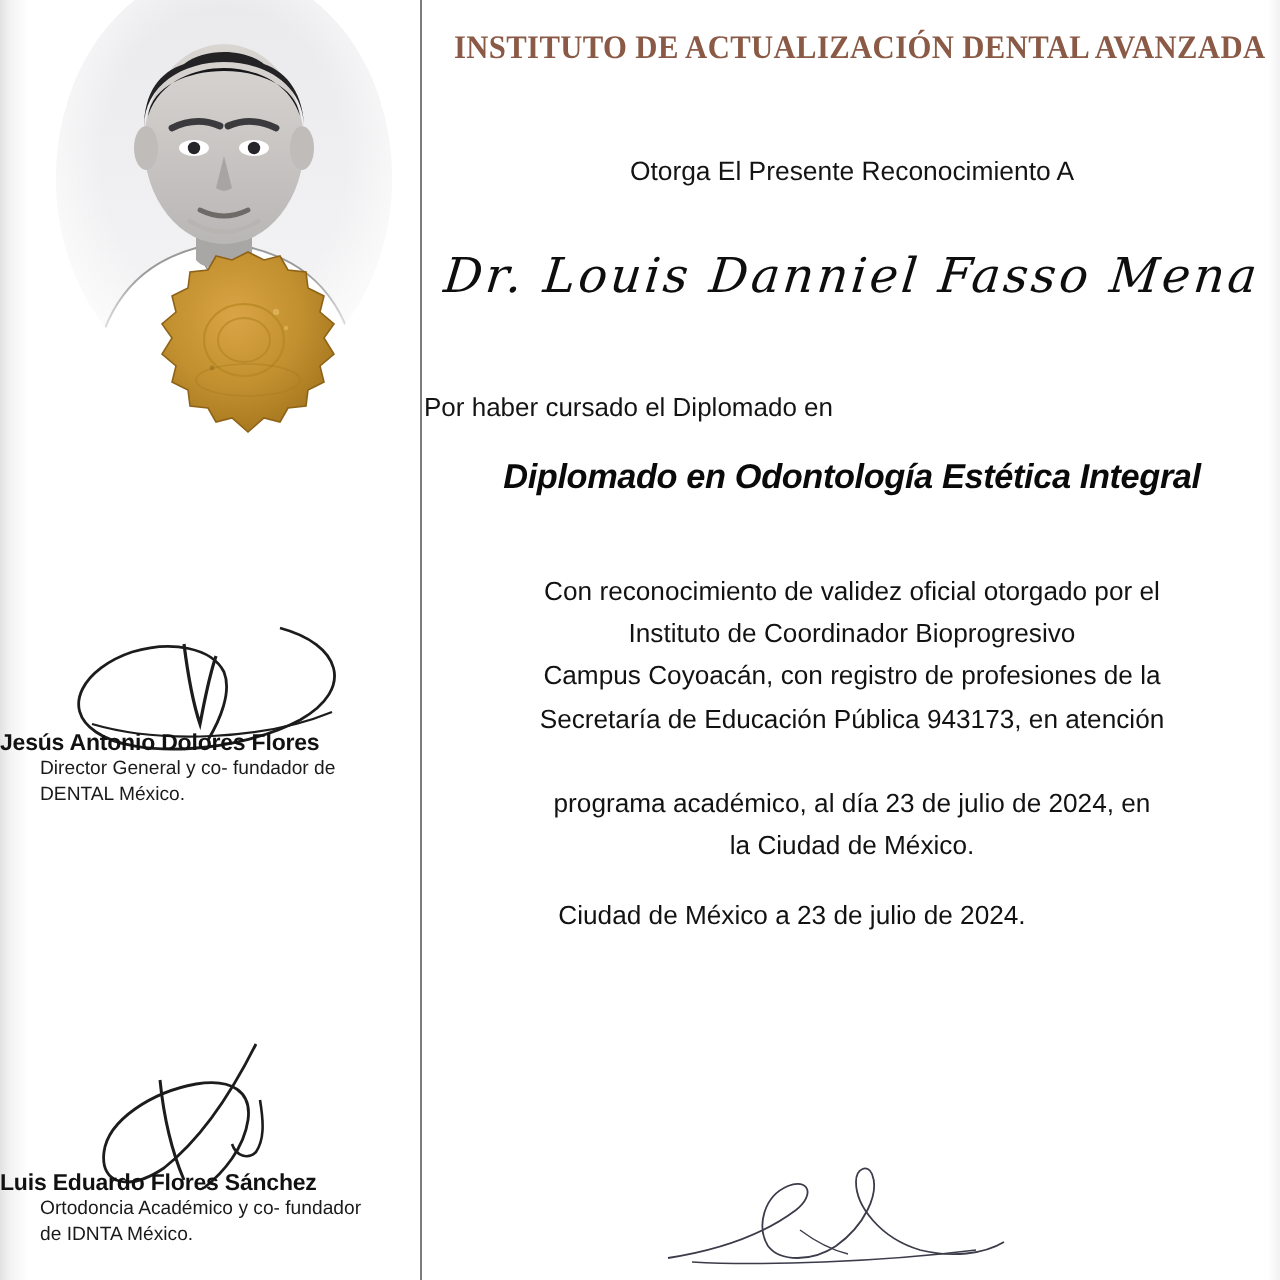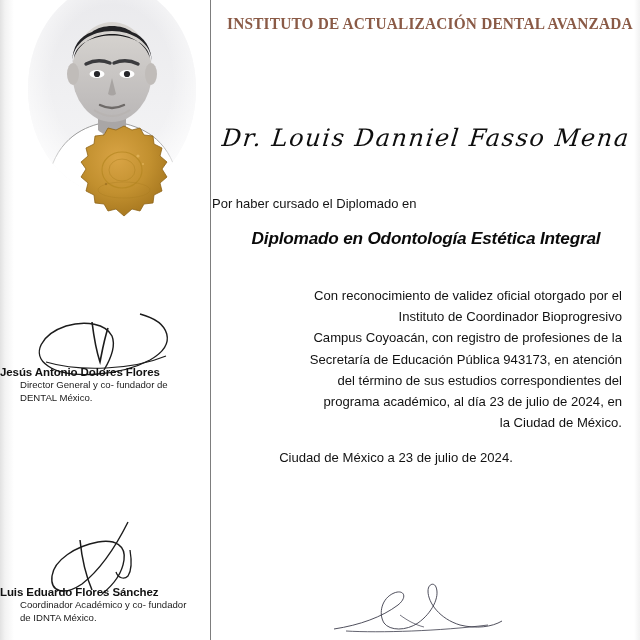--- a/index.html
+++ b/index.html
@@ -159,21 +159,21 @@
     font-weight: bold;
     font-style: italic;
     color: #0a0a0a;
     letter-spacing: -0.2px;
     white-space: nowrap;
   }
   .body-par {
     position: absolute;
     left: 18px; top: 285px;
     width: 392px;
-    text-align: right;
+    text-align: center;
     font-size: 13.1px;
     color: #121212;
     line-height: 1.62;
   }
   .date-line {
     position: absolute;
     left: 0; top: 450px;
     width: 368px;
     text-align: center;
     font-size: 13.1px;
@@ -283,45 +283,46 @@
     <div class="sig-block two">
       <div class="sig-scribble">
         <svg viewBox="0 0 175 85">
           <path d="M108 2 C96 26 80 50 62 64 C44 76 30 72 32 56 C34 40 56 26 78 22 C96 19 106 26 104 40 C102 54 92 66 82 74" fill="none" stroke="#1c1c1c" stroke-width="1.4"></path>
           <path d="M110 30 C112 42 112 50 108 56 C104 60 98 58 96 52" fill="none" stroke="#1c1c1c" stroke-width="1.3"></path>
           <path d="M60 20 C62 40 66 56 72 70" fill="none" stroke="#1c1c1c" stroke-width="1.5"></path>
         </svg>
       </div>
       <div class="sig-name">Luis Eduardo Flores Sánchez</div>
       <div class="sig-role">
-        <span>Coordinador Académico y co- fundador</span><br>
+        <span>Ortodoncia Académico y co- fundador</span><br>
         <span>de IDNTA México.</span>
       </div>
     </div>
   </div>
 
   <div class="divider"></div>
 
   <div class="right-col">
 
     <div class="inst-title">INSTITUTO DE ACTUALIZACIÓN DENTAL AVANZADA</div>
 
+    <div class="line-otorga">Otorga El Presente Reconocimiento A</div>
 
     <div class="recipient">Dr. Louis Danniel Fasso Mena</div>
 
     <div class="line-porhaber">Por haber cursado el Diplomado en</div>
 
     <div class="course-title">Diplomado en Odontología Estética Integral</div>
 
     <div class="body-par">
       <span>Con reconocimiento de validez oficial otorgado por el</span><br>
       <span>Instituto de Coordinador Bioprogresivo</span><br>
       <span>Campus Coyoacán, con registro de profesiones de la</span><br>
       <span>Secretaría de Educación Pública 943173, en atención</span><br>
-      <span>del término de sus estudios correspondientes del</span><br>
+      <br>
       <span>programa académico, al día 23 de julio de 2024, en</span><br>
       <span>la Ciudad de México.</span>
     </div>
 
     <div class="date-line">Ciudad de México a 23 de julio de 2024.</div>
   </div>
 
   <div class="sig-bottom-right">
     <svg viewBox="0 0 190 62">
       <path d="M14 54 C40 50 62 42 78 30 C88 22 84 14 74 18 C62 23 58 38 64 48 C70 56 86 56 98 48 C112 38 120 22 116 12 C114 7 108 9 108 16 C108 28 120 44 140 50 C156 54 172 52 182 46" fill="none" stroke="#3b3b4a" stroke-width="0.9"></path>

